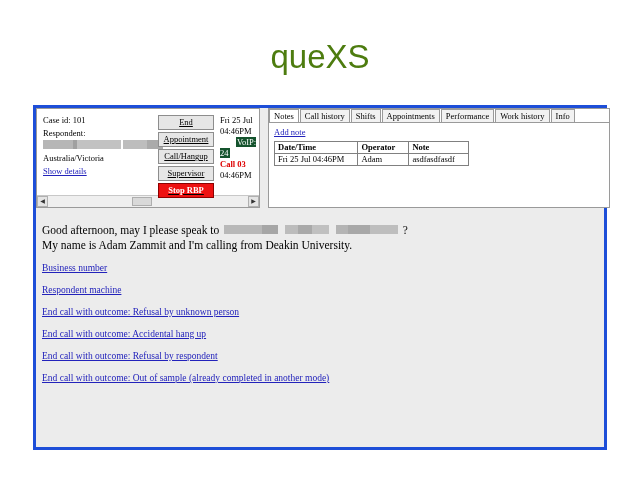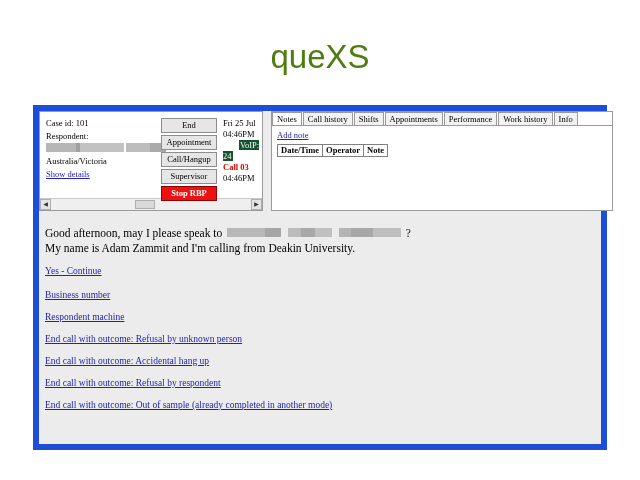--- a/index.html
+++ b/index.html
@@ -32,21 +32,21 @@
   }
 
   
   .panel {
     position: absolute;
     left: 33px;
     top: 105px;
     width: 574px;
     height: 345px;
     background: #ececec;
-    border: 6px solid #1d4ed8;
+    border: 3px solid #1d4ed8;
     box-sizing: border-box;
   }
 
   
   .callinfo {
     position: absolute;
     left: 0px;
     top: 0px;
     width: 224px;
     height: 100px;
@@ -133,20 +133,21 @@
     border: 1px solid #aeaeae;
     box-sizing: border-box;
   }
 
   
   .btnstack {
     position: absolute;
     left: 122px;
     top: 7px;
     width: 56px;
+    text-decoration: underline;
   }
   .cbtn {
     display: block;
     width: 56px;
     margin-bottom: 2px;
     background: #e6e6e6;
     border: 1px solid #8d8d8d;
     box-sizing: border-box;
     font-family: "Liberation Serif", serif;
     font-size: 8.5px;
@@ -244,21 +245,21 @@
   table.notetbl {
     position: absolute;
     left: 5px;
     top: 18px;
     border-collapse: collapse;
     font-size: 8.5px;
   }
   table.notetbl th,
   table.notetbl td {
     border: 1px solid #808080;
-    padding: 0px 3px 1px 3px;
+    padding: 0px 13px 1px 3px;
     text-align: left;
     font-weight: normal;
     white-space: nowrap;
     background: #ffffff;
   }
   table.notetbl th {
     font-weight: bold;
   }
 
   
@@ -355,38 +356,42 @@
       <div class="notes-body">
         <div class="addnote">Add note</div>
 
         <table class="notetbl">
           <tbody>
               <tr>
             <th>Date/Time</th>
             <th>Operator</th>
             <th>Note</th>
           </tr>
+          <tr>
+            <td>Fri 25 Jul 04:46PM</td>
+            <td>Adam</td>
+            <td>asdfasdfasdf</td>
+          </tr>
         </tbody>
           </table>
       </div>
     </div>
 
     <div class="script">
       <div>
         <span>Good afternoon, may I please speak to</span>
         <span class="redact-inline r1"></span>
         <span class="redact-inline r2"></span>
         <span class="redact-inline r3"></span>
         <span>?</span>
       </div>
       <div>My name is Adam Zammit and I'm calling from Deakin University.</div>
     </div>
 
     <div class="options">
-      <a class="optlink first">Yes - Continue</a>
       <a class="optlink">Business number</a>
       <a class="optlink">Respondent machine</a>
       <a class="optlink">End call with outcome: Refusal by unknown person</a>
       <a class="optlink">End call with outcome: Accidental hang up</a>
       <a class="optlink">End call with outcome: Refusal by respondent</a>
       <a class="optlink">End call with outcome: Out of sample (already completed in another mode)</a>
     </div>
 
   </div>
 </div>

